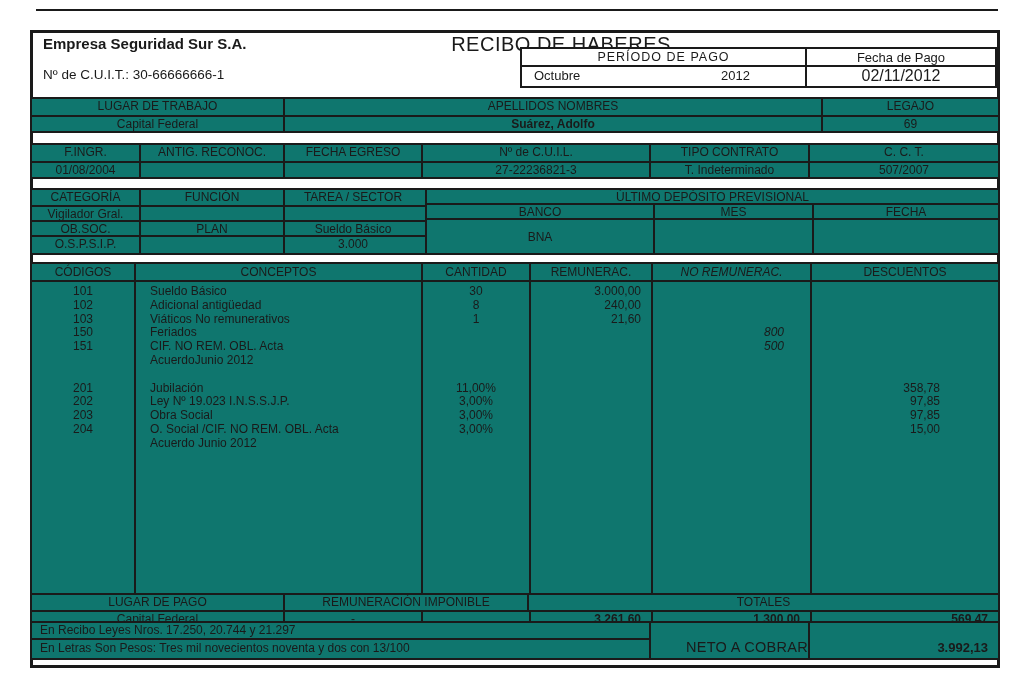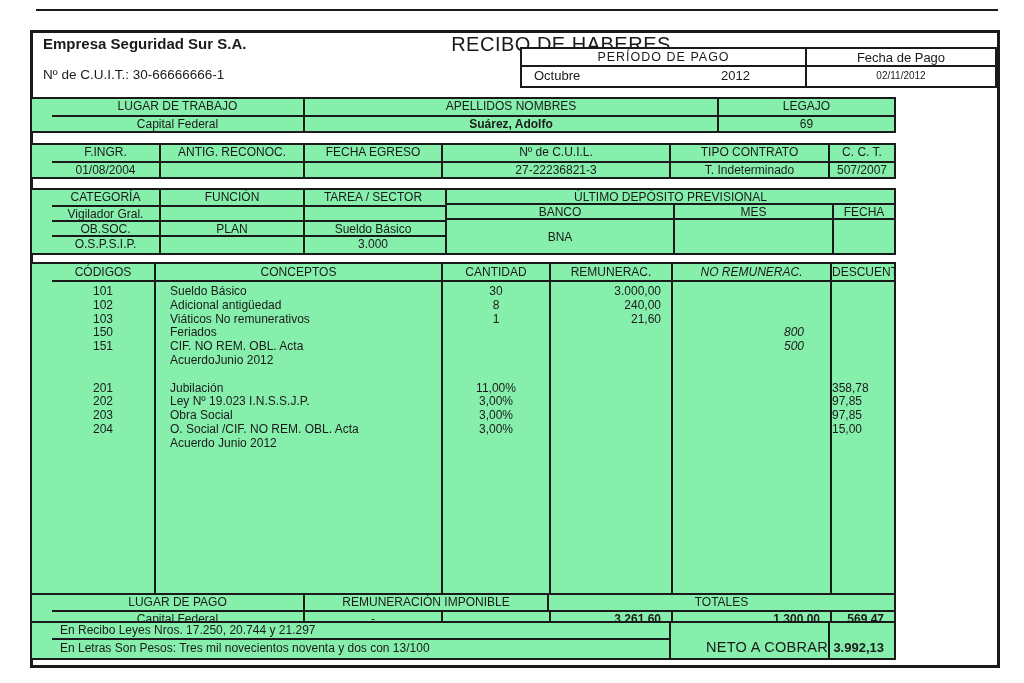--- a/index.html
+++ b/index.html
@@ -29,24 +29,24 @@
     position:absolute; right:0; top:14px; width:477px; border:2px solid var(--ink);
     display:flex; font-size:12.5px; background:#fff;
   }
   .pb-col{ display:flex; flex-direction:column; }
   .pb-left{ width:283px; }
   .pb-right{ flex:1; border-left:2px solid var(--ink); }
   .pb-h{ height:18px; line-height:17px; text-align:center; border-bottom:2px solid var(--ink); letter-spacing:1px; }
   .pb-right .pb-h{ font-size:13px; letter-spacing:0; }
   .pb-v{ height:19px; line-height:18px; display:flex; padding:0 55px 0 12px; font-size:13px; }
   .pb-v .yr{ margin-left:auto; }
-  .pb-vc{ height:19px; line-height:18px; text-align:center; font-size:10px; }
-
-  
-  .band{ position:absolute; left:-3px; width:866px; border:2px solid var(--ink); background:#86efac; font-size:12px;padding-left:20px; }
+  .pb-vc{ height:19px; line-height:18px; text-align:center; font-size:16px; }
+
+  
+  .band{ position:absolute; left:-3px; width:970px; border:2px solid var(--ink); background:#0f766e; font-size:12px; }
   .brow{ display:flex; height:16px; line-height:15px; }
   .brow + .brow{ border-top:2px solid var(--ink); }
   .bcell{ text-align:center; overflow:hidden; white-space:nowrap; }
   .bcell + .bcell{ border-left:2px solid var(--ink); }
   .bold{ font-weight:bold; }
 
   
   .w-lt{ width:251px; } .w-ap{ flex:1; } .w-lg{ width:177px; }
   
   .w-a{ width:107px; } .w-b{ width:144px; } .w-c{ width:138px; }

